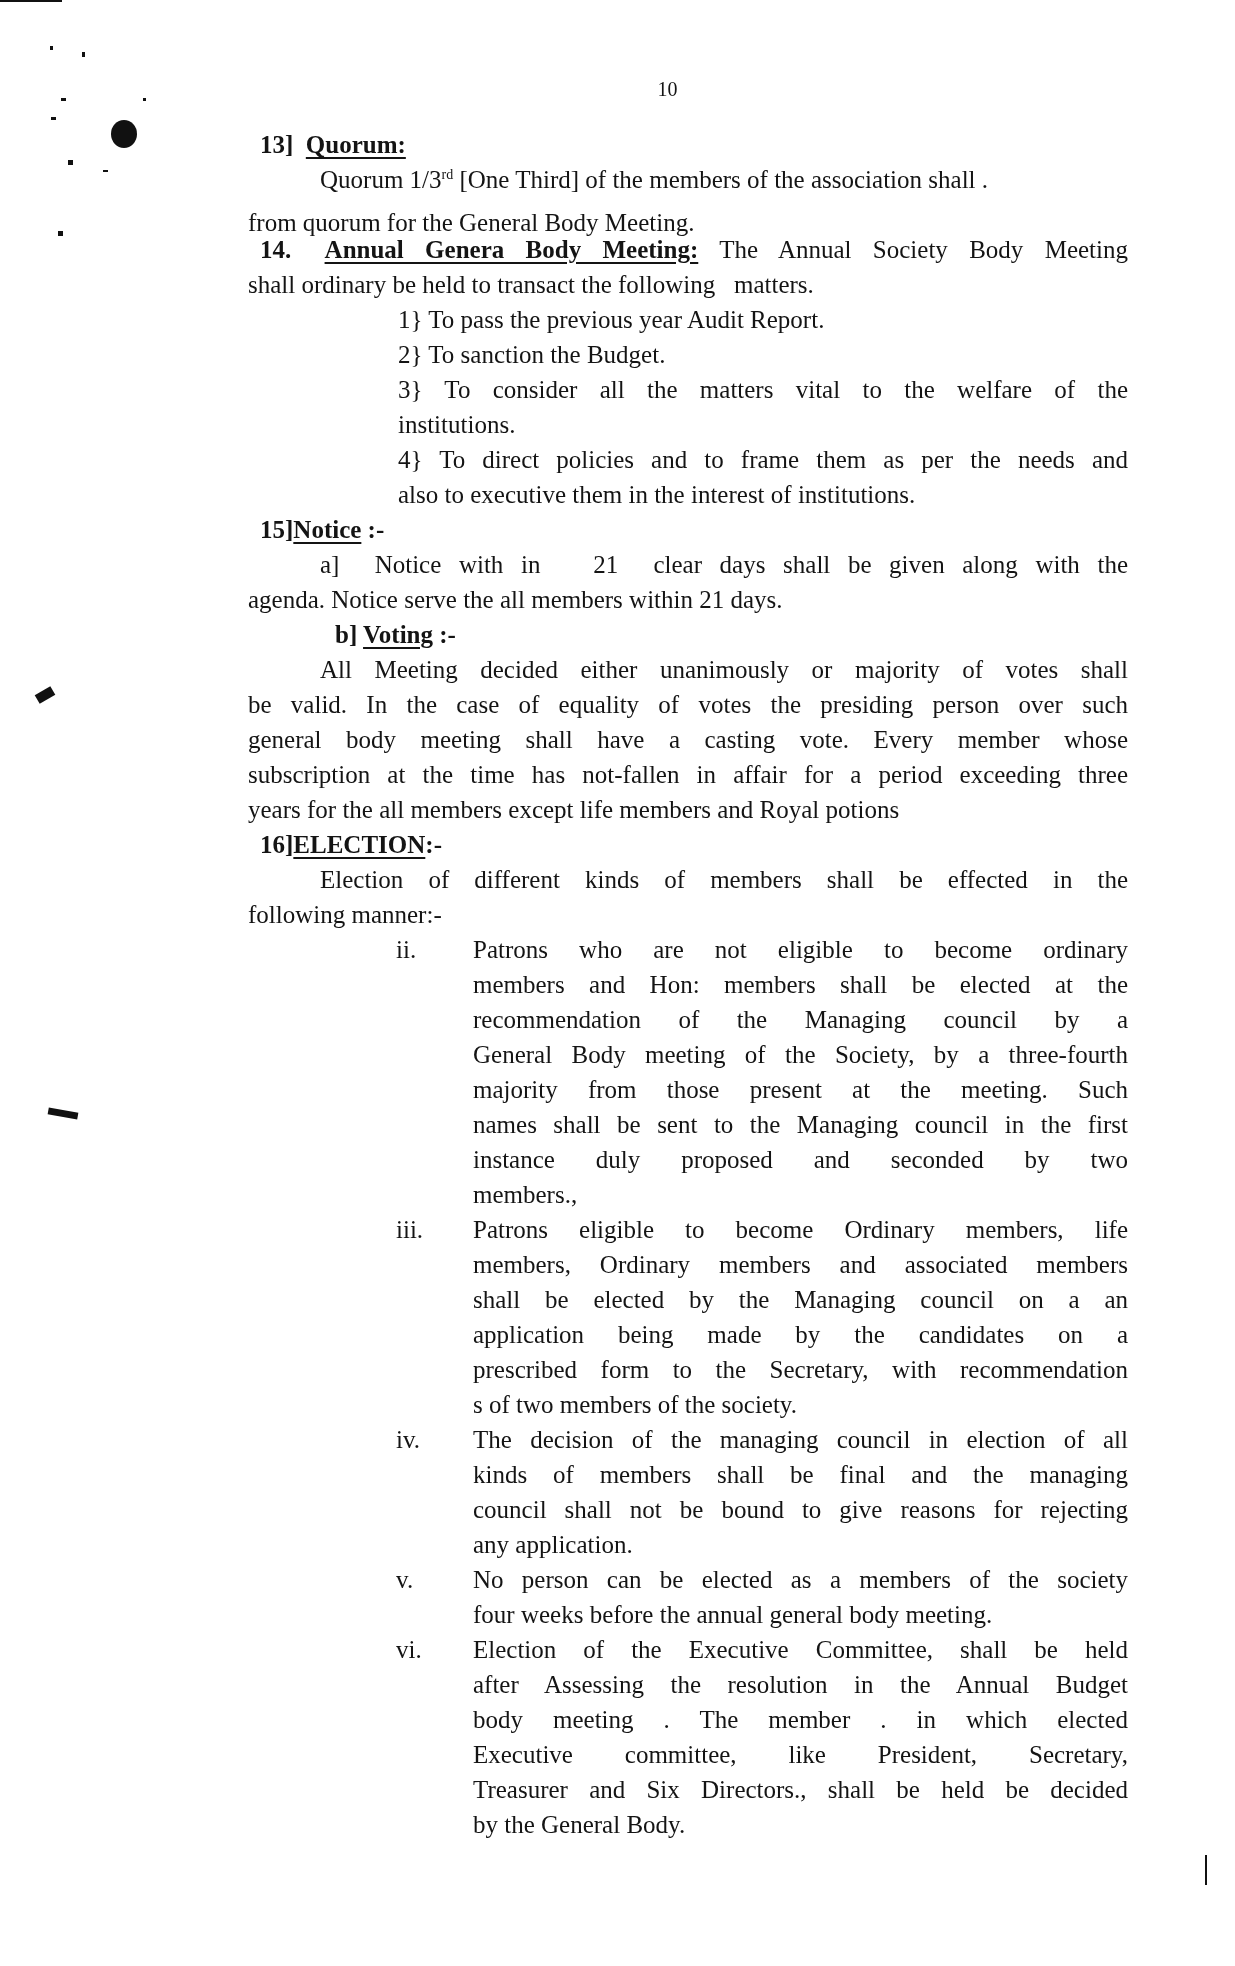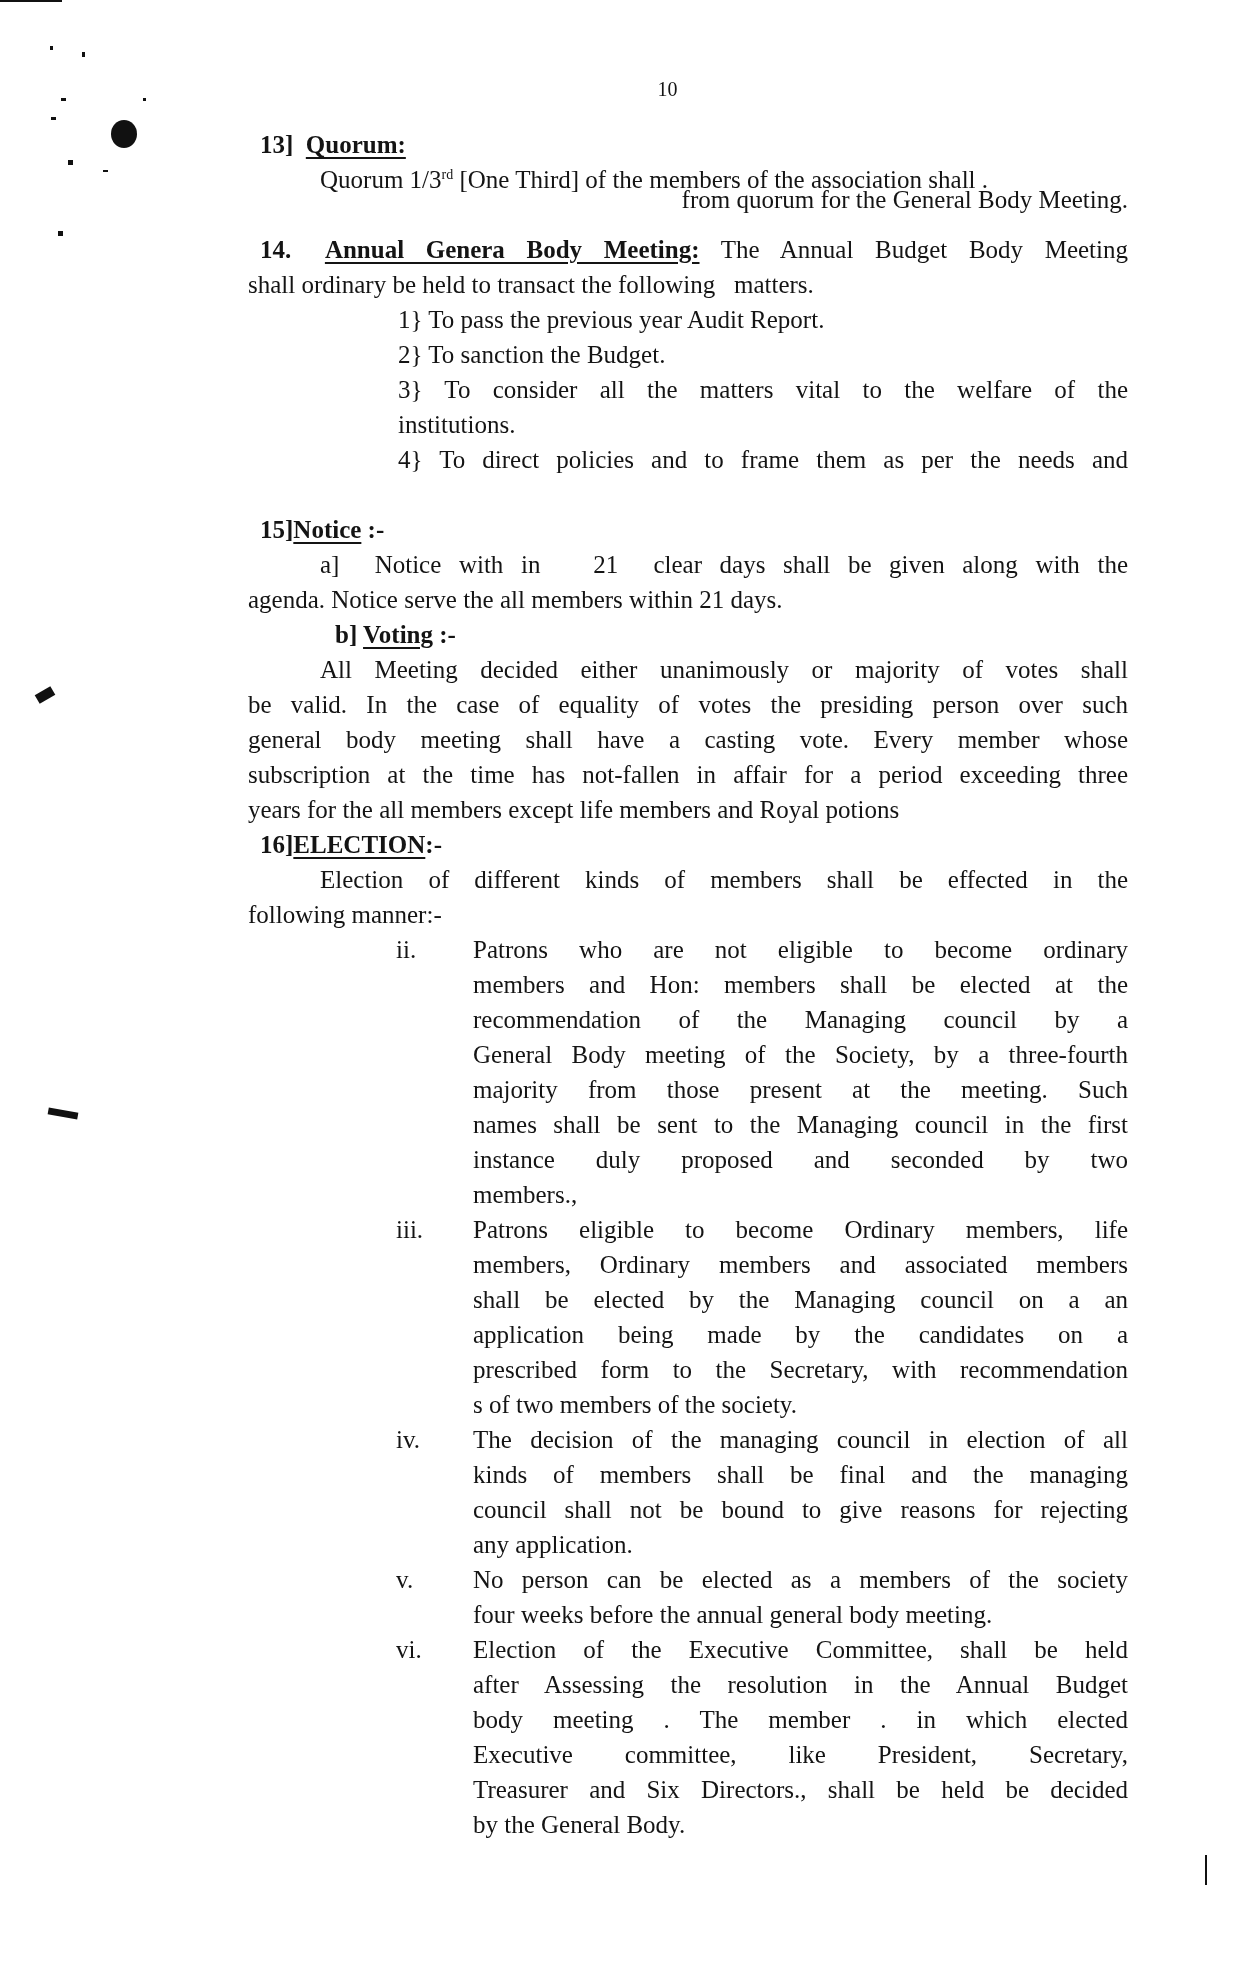--- a/index.html
+++ b/index.html
@@ -42,34 +42,35 @@
 
   <div class="pnum">10</div>
 
   <div class="line b" style="top:127px;">
     <span>13]</span>&nbsp;
     <span class="u">Quorum:</span>
   </div>
   <div class="line" style="top:162px;padding-left:72px;width:808px;">
     <span>Quorum 1/3</span><sup>rd</sup><span> [One Third] of the members of the association shall .</span>
   </div>
-  <div class="line" style="top:182px;text-align:right;">from quorum for the General Body Meeting.</div>
+  <div class="line" style="top:205px;">from quorum for the General Body Meeting.</div>
 
   <div class="line just" style="top:232px;">
     <span class="b">14.</span>
     <span class="b u">Annual Genera Body Meeting:</span>
-    <span>The Annual Budget Body Meeting</span>
+    <span>The Annual Society Body Meeting</span>
   </div>
   <div class="line" style="top:267px;white-space:pre;">shall ordinary be held to transact the following   matters.</div>
 
   <div class="line sub" style="top:302px;">1} To pass the previous year Audit Report.</div>
   <div class="line sub" style="top:337px;">2} To sanction the Budget.</div>
   <div class="line sub just" style="top:372px;">3} To consider all the matters vital to the welfare of the</div>
   <div class="line sub" style="top:407px;">institutions.</div>
   <div class="line sub just" style="top:442px;">4} To direct policies and to frame them as per the needs and</div>
+  <div class="line sub" style="top:477px;">also to executive them in the interest of institutions.</div>
 
   <div class="line b" style="top:512px;">
     <span>15]</span><span class="u">Notice</span><span> :-</span>
   </div>
   <div class="line just" style="top:547px;padding-left:72px;width:808px;white-space:pre;">a]  Notice with in   21  clear days shall be given along with the</div>
   <div class="line" style="top:582px;">agenda. Notice serve the all members within 21 days.</div>
 
   <div class="line b" style="top:617px;padding-left:75px;">
     <span>b]</span>
     <span class="u">Voting</span><span> :-</span>

